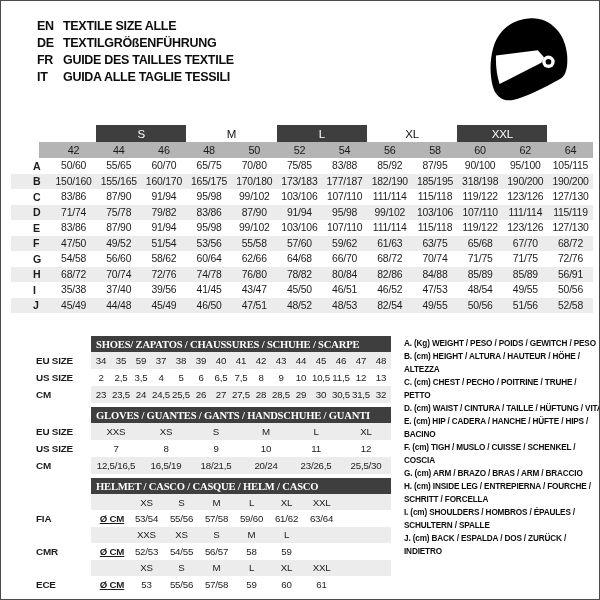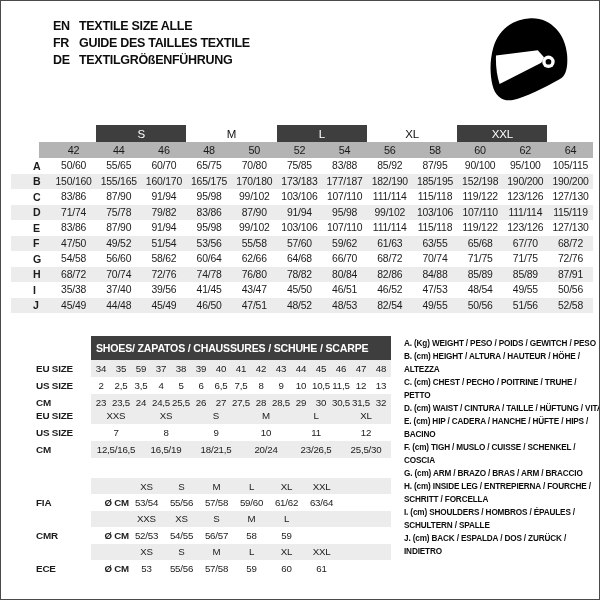--- a/index.html
+++ b/index.html
@@ -5,21 +5,21 @@
   * { margin:0; padding:0; box-sizing:border-box; }
   body { background:#888; font-family:"Liberation Sans", sans-serif; }
   .page {
     position:relative; width:600px; height:600px; background:#fff;
     border:1px solid #4a4a4a; overflow:hidden; color:#111;
   }
   
   .langs { position:absolute; left:36px; top:16px; }
   .lang-row { display:flex; height:17px; align-items:center;
     font-size:12.5px; font-weight:bold; letter-spacing:-0.3px; color:#0d0d0d; }
-  .lang-code { width:26px;margin-left:16px; }
+  .lang-code { width:26px; }
   
   .helmet-svg { position:absolute; left:487px; top:14px; width:80px; height:90px; }
   
   .main-table { position:absolute; left:10px; top:124px; width:582px;
     font-size:10.4px; letter-spacing:-0.2px; color:#1c1c1c; }
   .band-row { display:flex; height:17px; align-items:stretch; }
   .band-spacer { width:85px; }
   .band { width:90.3px; display:flex; align-items:center; justify-content:center;
     font-size:11.5px; color:#111; }
   .band.dark { background:#3e3e3e; color:#fff; }
@@ -31,55 +31,59 @@
   .mt-row.stripe { background:#ececec; }
   .mt-label { width:40px; padding-left:22px; font-weight:bold; font-size:10.6px; }
   .mt-cells { display:flex; width:542px; }
   .mt-cell { flex:1; text-align:center; }
   
   .sub-table { position:absolute; left:10px; width:385px;
     font-size:9.7px; letter-spacing:-0.2px; color:#1c1c1c; }
   .shoes  { top:335px; }
   .gloves { top:406px; }
   .helmet-table { top:477px; }
-  .sub-head { display:flex; height:24px; }
+  .sub-head { display:flex; height:16px;font-family:Liberation Serif, serif; }
   .sub-head-spacer { width:80px; }
   .dark-title { width:300px; background:#3e3e3e; color:#fff; font-weight:bold;
     font-size:10.6px; letter-spacing:-0.2px; display:flex; align-items:center;
     padding-left:5px; }
   .sub-row { display:flex; height:17px; align-items:center; }
   .helmet-table .sub-row { height:16.4px; }
   .sub-label { width:80px; padding-left:25px; font-weight:bold; font-size:9.9px; }
   .sub-cells { width:300px; display:flex; height:100%; align-items:center; }
   .sub-cells.stripe { background:#ececec; }
   .sub-cell { flex:1; text-align:center; }
-  .h-unit { width:38px; text-align:right; padding-left:4px; font-weight:bold; }
+  .h-unit { width:38px; text-align:center; padding-left:4px; font-weight:bold;text-decoration:underline; }
   .h-cell { width:35px; text-align:center; }
   
   .legend { position:absolute; left:403px; top:336px; width:200px; }
   .legend-item { font-size:8.2px; font-weight:bold; letter-spacing:-0.15px;
     line-height:13px; color:#0d0d0d; }
 </style>
 </head>
 <body>
 
 <div class="page">
 
   <div class="langs" id="langs">
       <div class="lang-row">
         <span class="lang-code">EN</span>
         <span class="lang-text">TEXTILE SIZE ALLE</span>
       </div>
       <div class="lang-row">
+        <span class="lang-code">DE</span>
+        <span class="lang-text">TEXTILGRÖßENFÜHRUNG</span>
+      </div>
+      <div class="lang-row">
         <span class="lang-code">FR</span>
         <span class="lang-text">GUIDE DES TAILLES TEXTILE</span>
       </div>
       <div class="lang-row">
-        <span class="lang-code">DE</span>
-        <span class="lang-text">TEXTILGRÖßENFÜHRUNG</span>
+        <span class="lang-code">IT</span>
+        <span class="lang-text">GUIDA ALLE TAGLIE TESSILI</span>
       </div>
     </div>
 
   <svg class="helmet-svg" viewBox="0 0 90 100" aria-hidden="true">
     <path fill="#000" d="M48 3 C70 2 87 20 89 44 C90 58 88 68 80 72 C64 81 42 92 28 95 C17 97 8 91 5 78 C2 65 2 50 6 36 C12 15 28 4 48 3 Z"></path>
     <path fill="#fff" d="M9 45 L56 39 L63 47 L60 53 L13 77 C10 68 8.5 56 9 45 Z"></path>
     <circle cx="68" cy="52" r="7" fill="#fff"></circle>
     <circle cx="68" cy="52" r="3.2" fill="#000"></circle>
   </svg>
 
@@ -130,21 +134,21 @@
           <div class="mt-cells">
             <span class="mt-cell">150/160</span>
             <span class="mt-cell">155/165</span>
             <span class="mt-cell">160/170</span>
             <span class="mt-cell">165/175</span>
             <span class="mt-cell">170/180</span>
             <span class="mt-cell">173/183</span>
             <span class="mt-cell">177/187</span>
             <span class="mt-cell">182/190</span>
             <span class="mt-cell">185/195</span>
-            <span class="mt-cell">152/198</span>
+            <span class="mt-cell">318/198</span>
             <span class="mt-cell">190/200</span>
             <span class="mt-cell">190/200</span>
           </div>
         </div>
         <div class="mt-row">
           <span class="mt-label">C</span>
           <div class="mt-cells">
             <span class="mt-cell">83/86</span>
             <span class="mt-cell">87/90</span>
             <span class="mt-cell">91/94</span>
@@ -197,21 +201,21 @@
           <span class="mt-label">F</span>
           <div class="mt-cells">
             <span class="mt-cell">47/50</span>
             <span class="mt-cell">49/52</span>
             <span class="mt-cell">51/54</span>
             <span class="mt-cell">53/56</span>
             <span class="mt-cell">55/58</span>
             <span class="mt-cell">57/60</span>
             <span class="mt-cell">59/62</span>
             <span class="mt-cell">61/63</span>
-            <span class="mt-cell">63/55</span>
+            <span class="mt-cell">63/75</span>
             <span class="mt-cell">65/68</span>
             <span class="mt-cell">67/70</span>
             <span class="mt-cell">68/72</span>
           </div>
         </div>
         <div class="mt-row">
           <span class="mt-label">G</span>
           <div class="mt-cells">
             <span class="mt-cell">54/58</span>
             <span class="mt-cell">56/60</span>
@@ -234,21 +238,21 @@
             <span class="mt-cell">70/74</span>
             <span class="mt-cell">72/76</span>
             <span class="mt-cell">74/78</span>
             <span class="mt-cell">76/80</span>
             <span class="mt-cell">78/82</span>
             <span class="mt-cell">80/84</span>
             <span class="mt-cell">82/86</span>
             <span class="mt-cell">84/88</span>
             <span class="mt-cell">85/89</span>
             <span class="mt-cell">85/89</span>
-            <span class="mt-cell">87/91</span>
+            <span class="mt-cell">56/91</span>
           </div>
         </div>
         <div class="mt-row">
           <span class="mt-label">I</span>
           <div class="mt-cells">
             <span class="mt-cell">35/38</span>
             <span class="mt-cell">37/40</span>
             <span class="mt-cell">39/56</span>
             <span class="mt-cell">41/45</span>
             <span class="mt-cell">43/47</span>
@@ -344,20 +348,24 @@
             <span class="sub-cell">30</span>
             <span class="sub-cell">30,5</span>
             <span class="sub-cell">31,5</span>
             <span class="sub-cell">32</span>
           </div>
         </div>
       </div>
   </div>
 
   <div class="sub-table gloves">
+    <div class="sub-head">
+      <span class="sub-head-spacer"></span>
+      <span class="dark-title">GLOVES / GUANTES / GANTS / HANDSCHUHE / GUANTI</span>
+    </div>
     <div id="gloves-rows">
         <div class="sub-row">
           <span class="sub-label">EU SIZE</span>
           <div class="sub-cells stripe">
             <span class="sub-cell">XXS</span>
             <span class="sub-cell">XS</span>
             <span class="sub-cell">S</span>
             <span class="sub-cell">M</span>
             <span class="sub-cell">L</span>
             <span class="sub-cell">XL</span>
@@ -382,20 +390,24 @@
             <span class="sub-cell">18/21,5</span>
             <span class="sub-cell">20/24</span>
             <span class="sub-cell">23/26,5</span>
             <span class="sub-cell">25,5/30</span>
           </div>
         </div>
       </div>
   </div>
 
   <div class="sub-table helmet-table">
+    <div class="sub-head">
+      <span class="sub-head-spacer"></span>
+      <span class="dark-title">HELMET / CASCO / CASQUE / HELM / CASCO</span>
+    </div>
     <div id="helmet-rows">
         <div class="sub-row">
           <span class="sub-label"></span>
           <div class="sub-cells stripe">
             <span class="h-unit"></span>
             <span class="h-cell">XS</span>
             <span class="h-cell">S</span>
             <span class="h-cell">M</span>
             <span class="h-cell">L</span>
             <span class="h-cell">XL</span>

